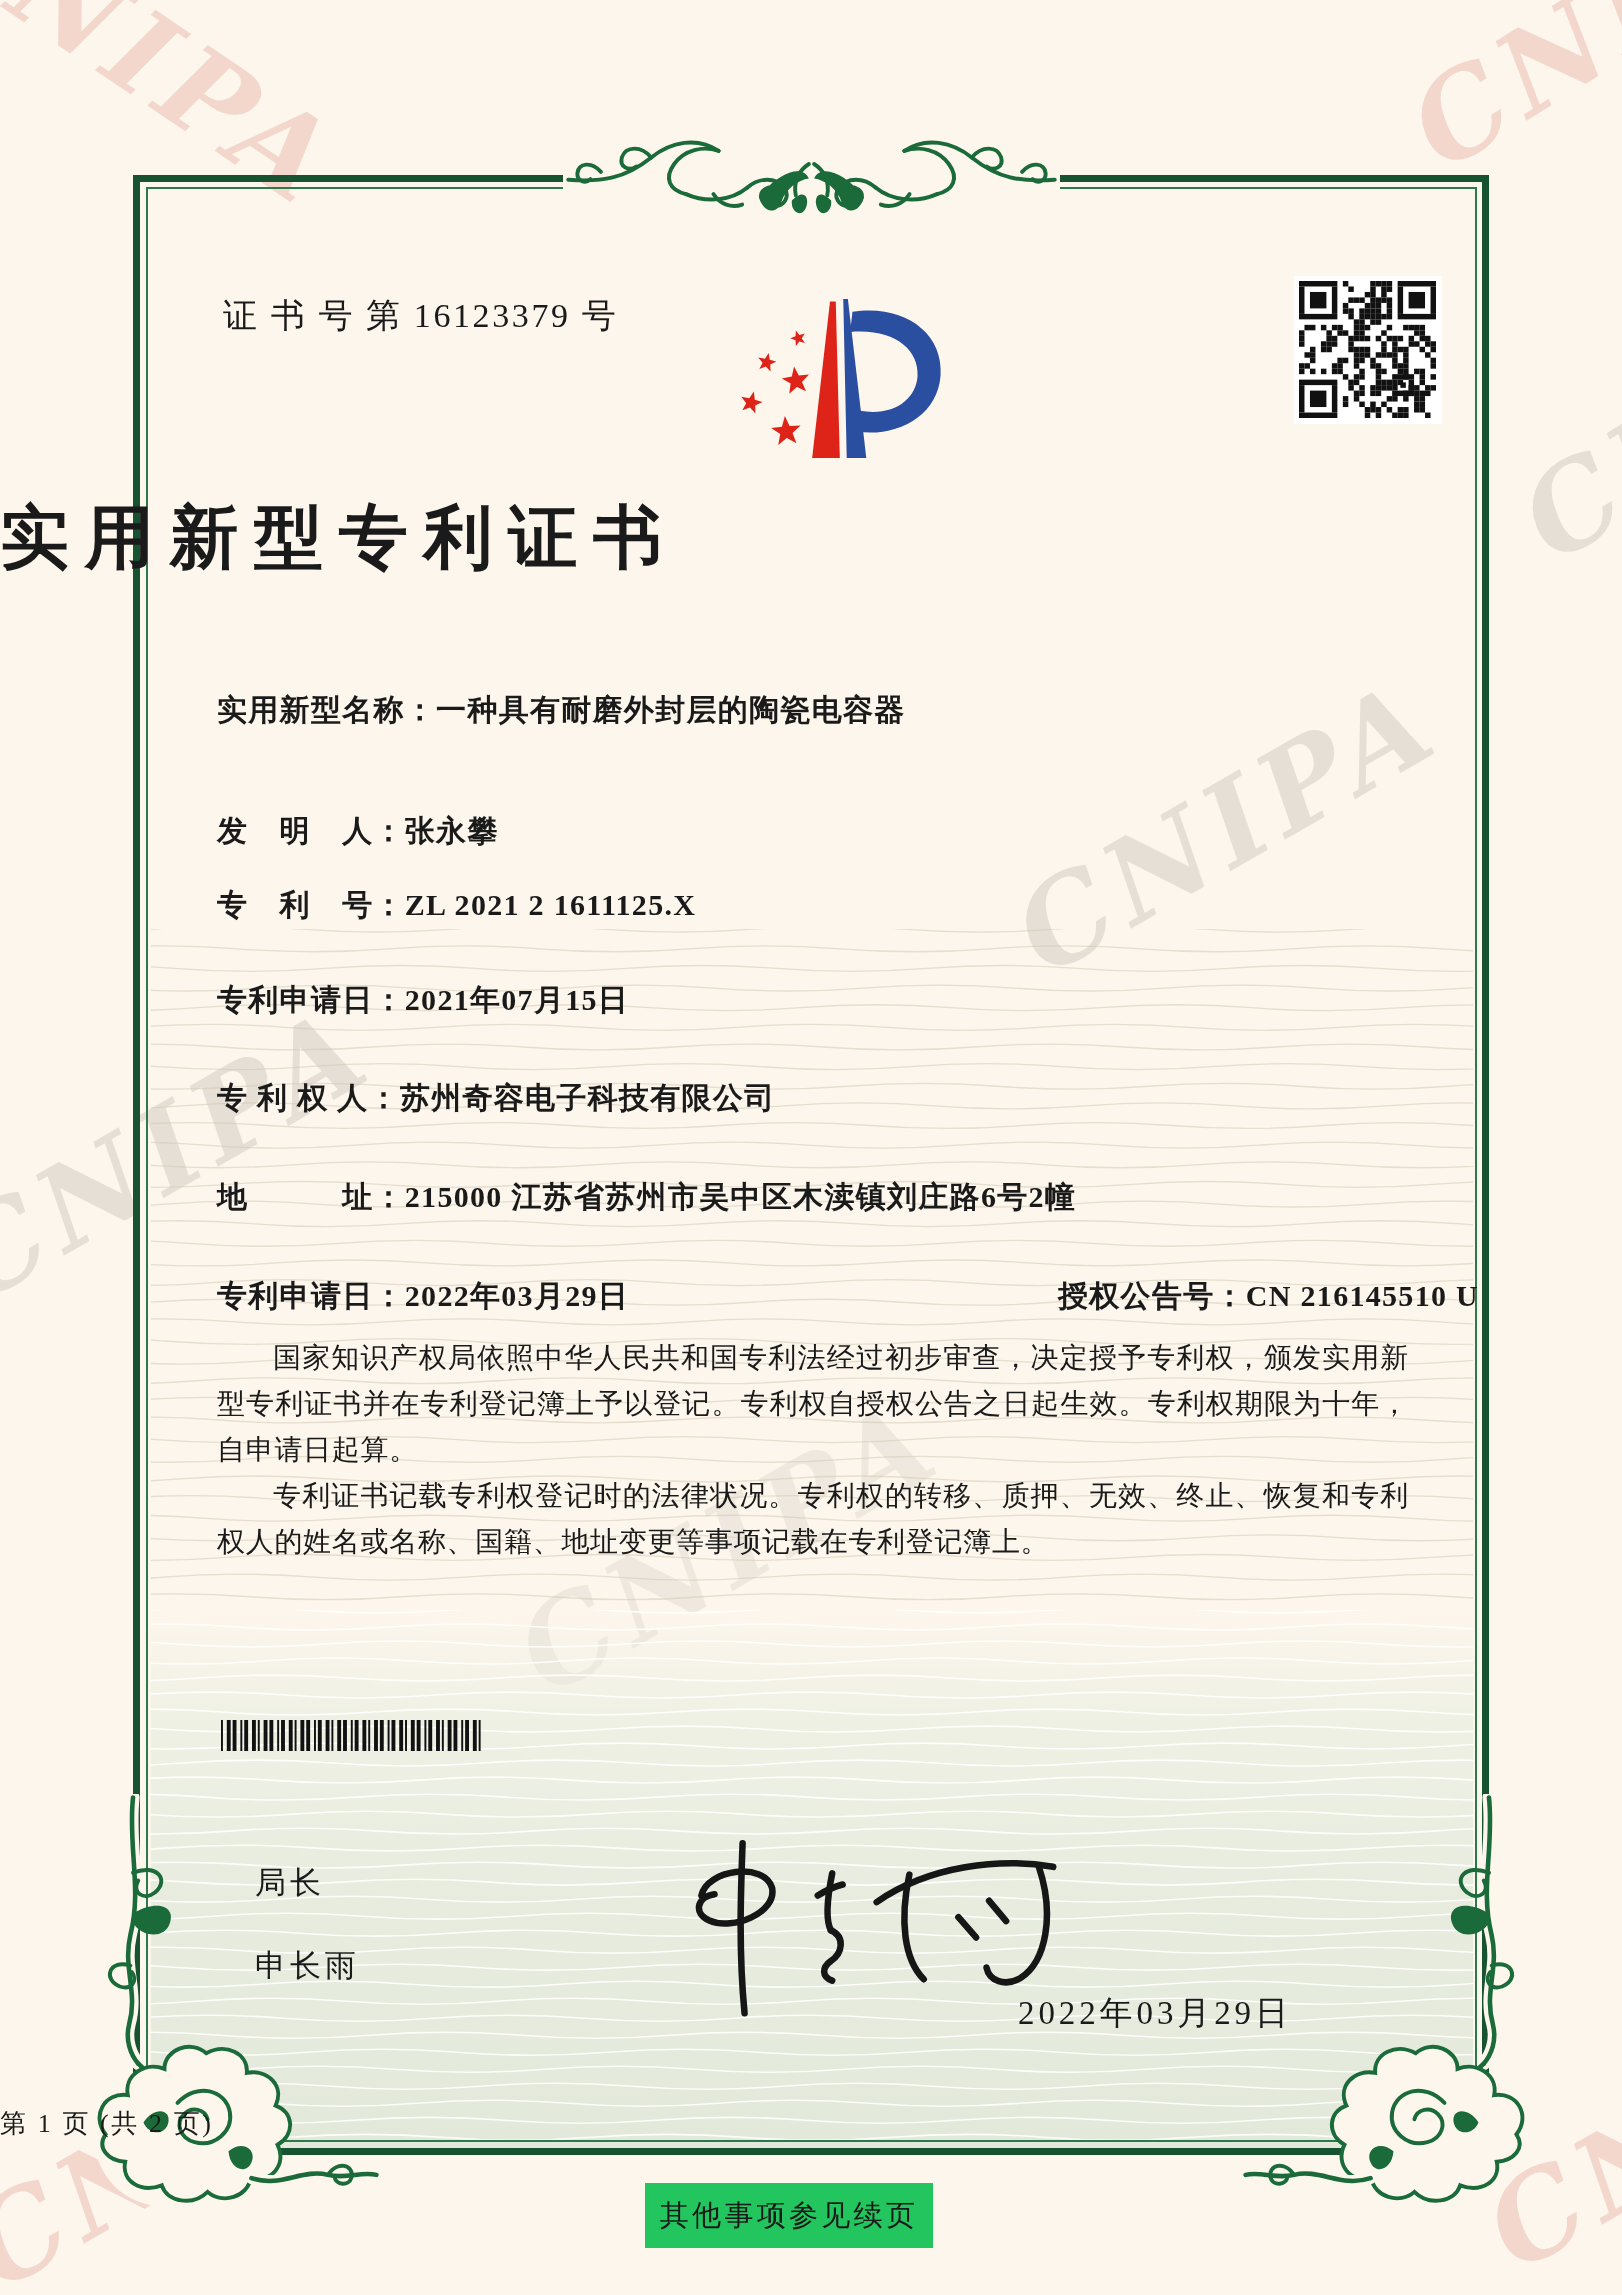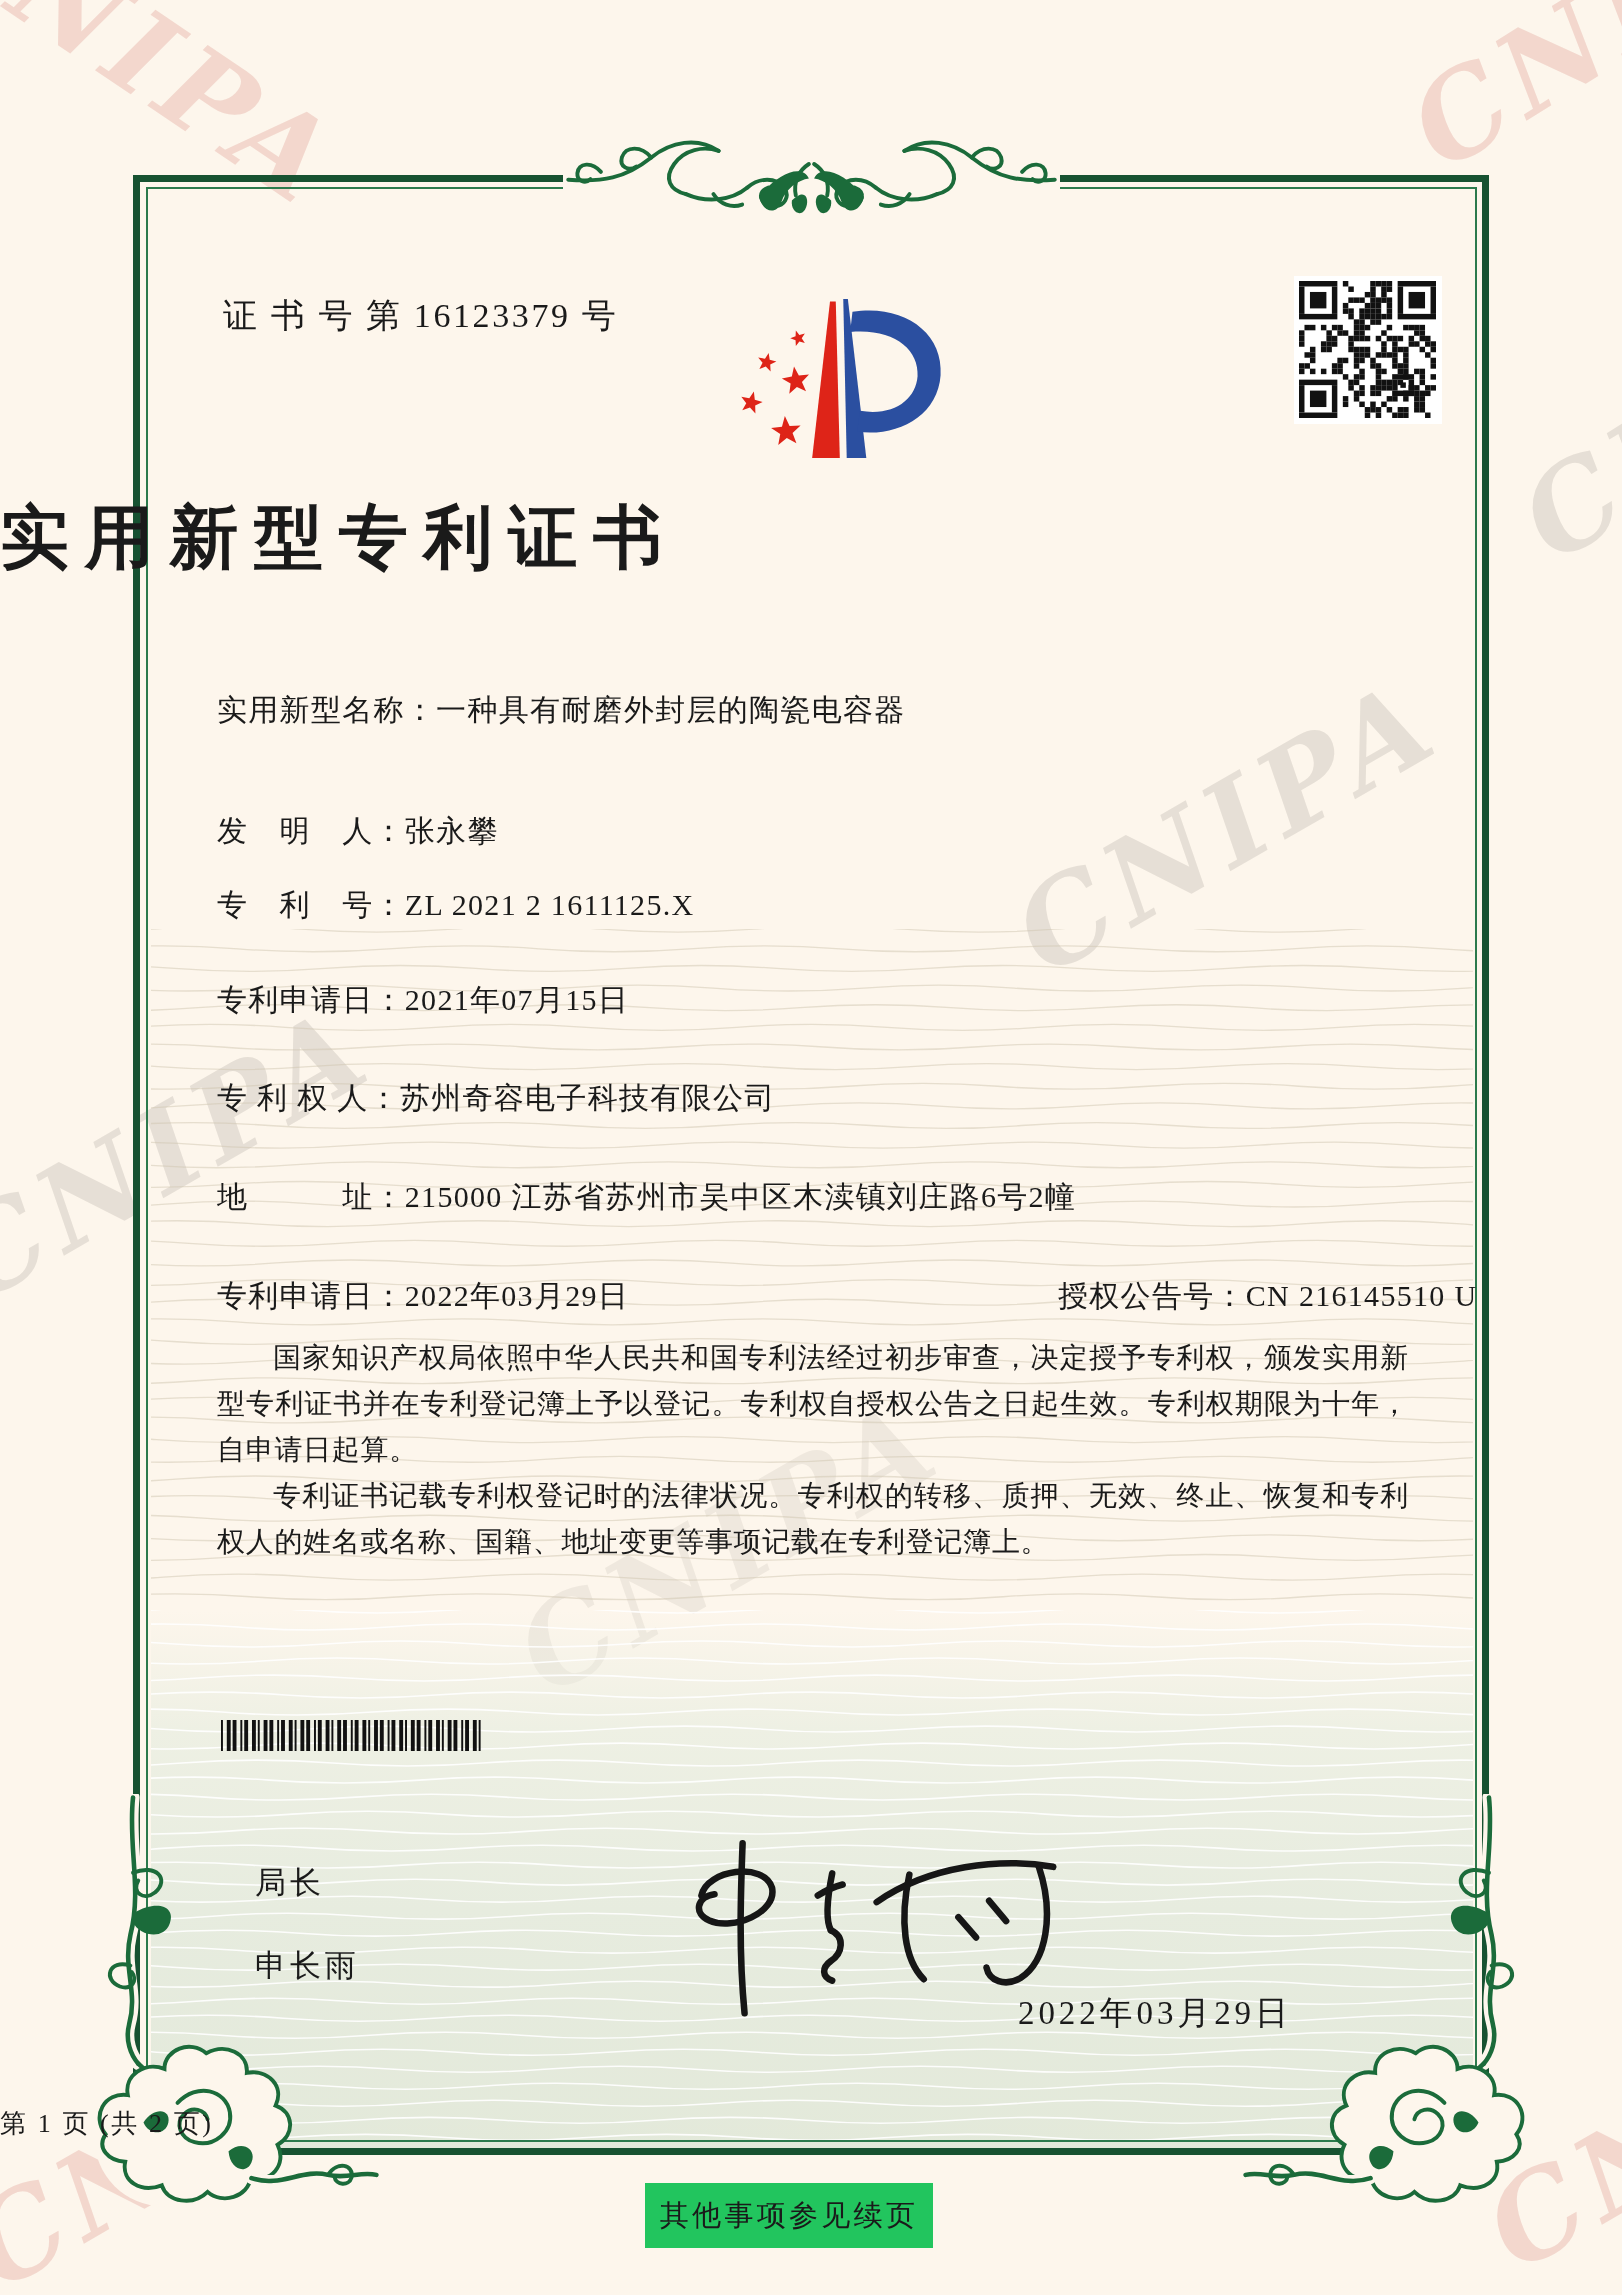--- a/index.html
+++ b/index.html
@@ -36,21 +36,21 @@
   }
   
   .cert-no{position:absolute;left:217px;top:293px;font-size:34px;letter-spacing:2.6px;margin-left:6px;}
   .logo{position:absolute;left:667px;top:260px;width:288px;height:213px;}
   .qr{position:absolute;left:1294px;top:276px;width:148px;height:148px;background:#fff;padding:5.2px;}
   .title{
     position:absolute;left:0;top:492px;width:100%;text-align:left;
     font-size:69px;font-weight:bold;letter-spacing:15.7px;
   }
   
-  .field-row{position:absolute;left:217px;font-size:30px;letter-spacing:1.3px;white-space:nowrap;}
+  .field-row{position:absolute;left:217px;font-size:30px;letter-spacing:1.3px;white-space:nowrap;font-weight:bold;}
   .grant-no{position:absolute;left:841px;top:0;}
   
   .body-text{position:absolute;left:217px;top:1335px;width:1192px;}
   .body-text p{
     margin:0;font-size:28px;line-height:46px;text-indent:2em;
     text-align:justify;letter-spacing:0.7px;
   }
   
   .barcode{position:absolute;left:219px;top:1720px;width:272px;height:31px;}
   .signer{position:absolute;left:255px;top:1862px;font-size:31px;letter-spacing:3.9px;}

